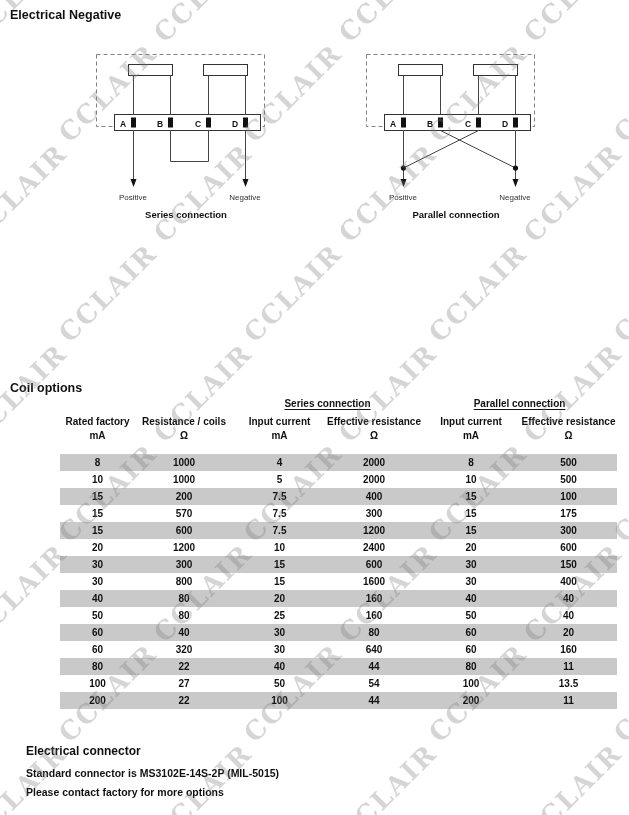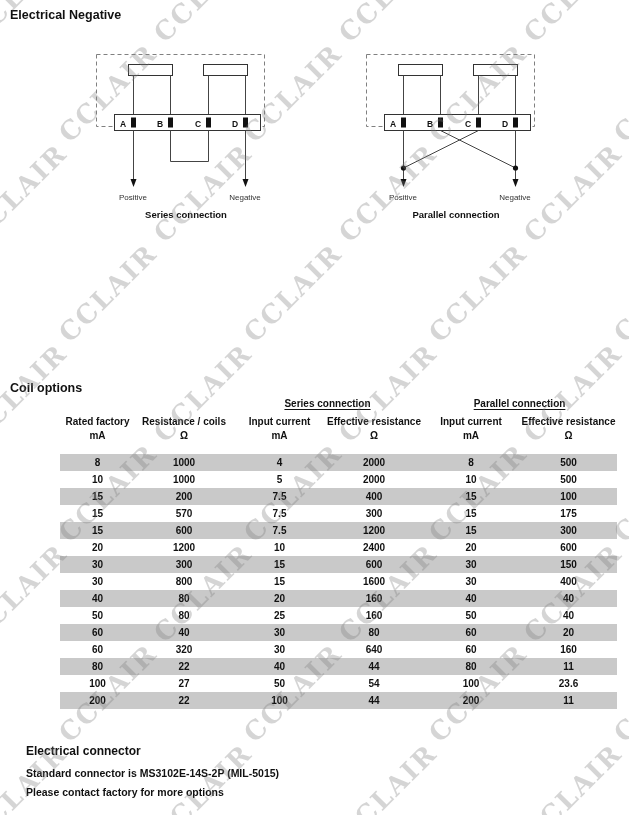--- a/index.html
+++ b/index.html
@@ -269,21 +269,21 @@
           <td>44</td>
           <td>80</td>
           <td>11</td>
         </tr>
         <tr>
           <td>100</td>
           <td>27</td>
           <td>50</td>
           <td>54</td>
           <td>100</td>
-          <td>23.6</td>
+          <td>13.5</td>
         </tr>
         <tr style="background: rgb(201, 201, 201);">
           <td>200</td>
           <td>22</td>
           <td>100</td>
           <td>44</td>
           <td>200</td>
           <td>11</td>
         </tr>
       </tbody>

